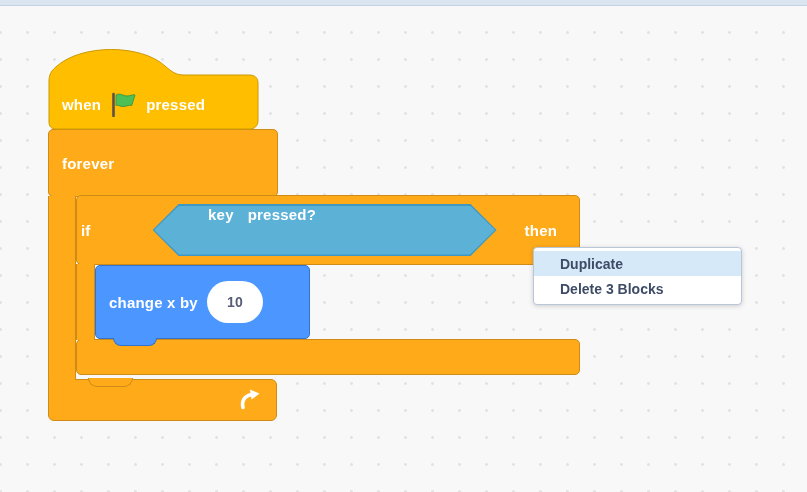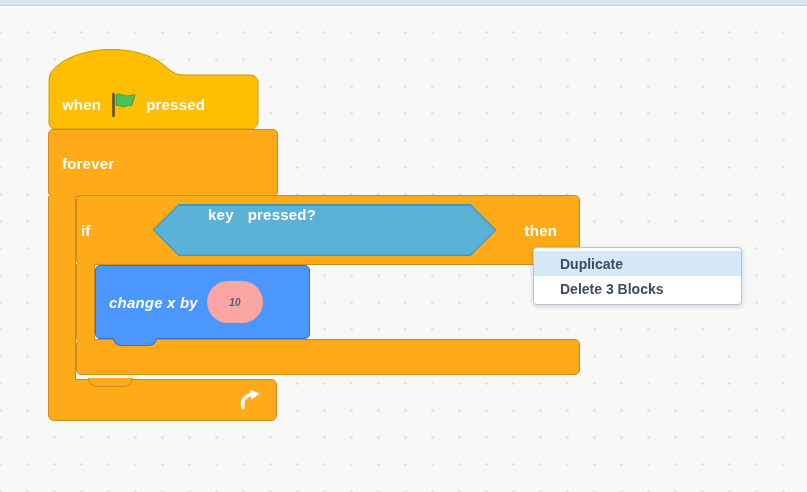--- a/index.html
+++ b/index.html
@@ -84,31 +84,31 @@
   .dd-arrow {
     width:0; height:0; border-left:5.5px solid transparent;
     border-right:5.5px solid transparent; border-top:7px solid #fff;
   }
   .pressed-label { margin-left:14px; }
   .then-label { margin-left:28px; }
   
   .change-x {
     position:absolute; left:95px; top:258px; width:215px; height:74px;
     background:#4C97FF; border:1px solid #3373CC; border-radius:5px;
-    display:flex; align-items:center; padding-left:13px; z-index:2;font-style:italic;
+    display:flex; align-items:center; padding-left:13px; z-index:2;
   }
   .change-bump {
     position:absolute; left:113px; top:331px; width:44px; height:8px;
     background:#4C97FF; border:1px solid #3373CC; border-top:none;
     border-radius:0 0 10px 10px; z-index:3;
   }
   .num-input {
-    margin-left:9px; width:56px; height:42px; background:#fca5a5;
+    margin-left:9px; width:56px; height:42px; background:#ffffff;
     border-radius:21px; display:flex; align-items:center; justify-content:center;
-    color:#575E75; font-size:10px; font-weight:600; cursor:text;
+    color:#575E75; font-size:14px; font-weight:600; cursor:text;
   }
   
   .context-menu {
     position:absolute; left:533px; top:240px; width:209px; z-index:10;
     background:#fff; border:1px solid #b9c6da; border-radius:4px;
     padding:3px 0; box-shadow:0 1px 5px rgba(0,0,0,.18);
   }
   .menu-item {
     height:25px; display:flex; align-items:center; padding-left:26px;
     font-size:14px; font-weight:600; color:#3e4b66; cursor:pointer;

